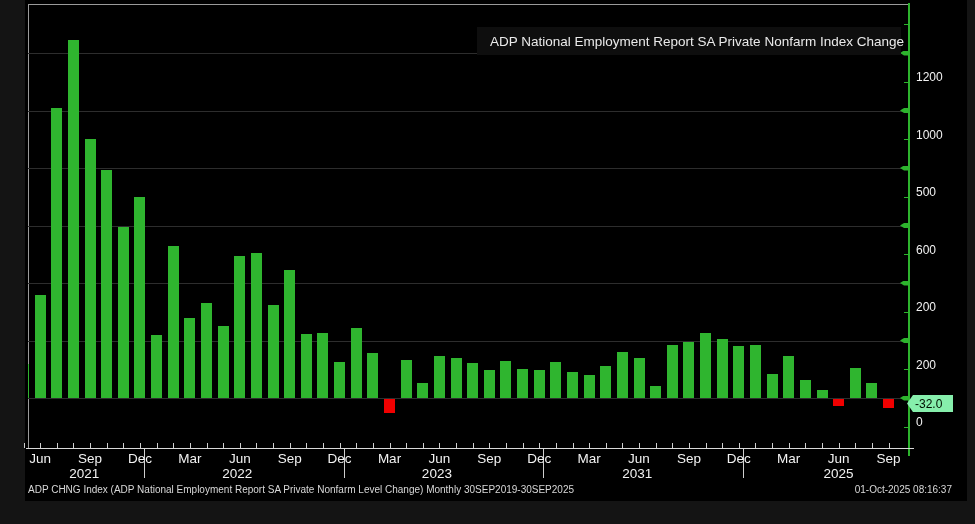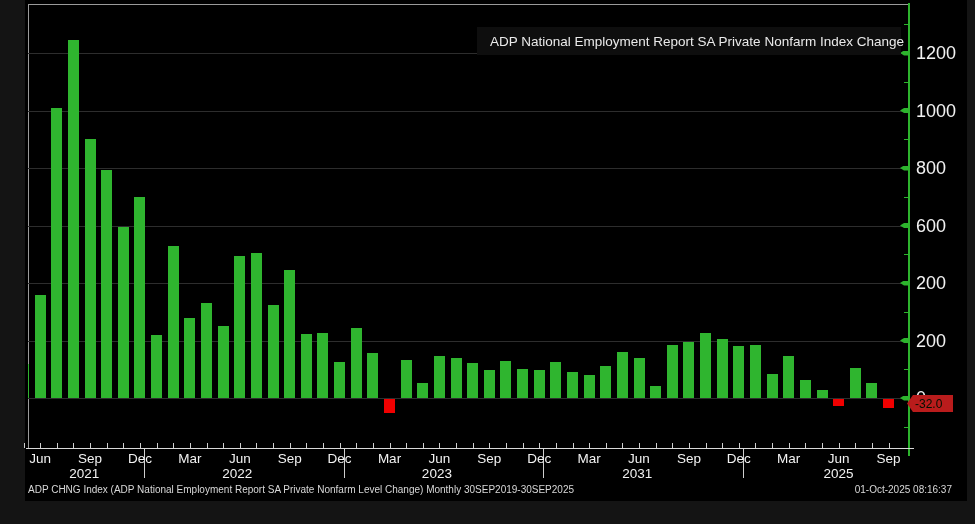--- a/index.html
+++ b/index.html
@@ -12,21 +12,21 @@
   .frame{position:absolute;background:#9a9a9a;z-index:1;}
   #frame-top{left:28px;top:4px;width:882px;height:1px;}
   #frame-left{left:28px;top:4px;width:1px;height:444px;}
   .gridline{position:absolute;left:28px;width:881px;height:1px;background:#2d2d2d;z-index:1;}
   #plot-clip{position:absolute;left:28px;top:0;width:881px;height:448px;overflow:hidden;z-index:2;}
   .bar{position:absolute;}
   #y-axis-line{position:absolute;left:908px;top:3px;width:2px;height:453px;background:#2db32d;z-index:3;}
   .ytick-major{position:absolute;left:900px;width:10px;height:5px;background:#2db32d;z-index:3;
                clip-path:polygon(0 50%,40% 0,100% 0,100% 100%,40% 100%);}
   .ytick-minor{position:absolute;left:904px;width:5px;height:1px;background:#2db32d;z-index:3;}
-  .ylabel{position:absolute;left:916px;color:#f2f2f2;font-size:18px;line-height:14px;z-index:2;}
+  .ylabel{position:absolute;left:916px;color:#f2f2f2;font-size:12px;line-height:14px;z-index:2;margin-top:24px;}
   #x-axis-line{position:absolute;left:26px;top:448px;width:888px;height:1px;background:#d9d9d9;z-index:3;}
   .xtick{position:absolute;top:443px;width:1px;height:5px;background:#cfcfcf;z-index:3;}
   .xdivider{position:absolute;top:449px;width:1px;height:29px;background:#cfcfcf;z-index:3;}
   .xlabel{position:absolute;top:452px;color:#f2f2f2;font-size:13.5px;line-height:14px;transform:translateX(-50%);z-index:3;}
   .yearlabel{position:absolute;top:467px;color:#f2f2f2;font-size:13.5px;line-height:14px;transform:translateX(-50%);z-index:3;}
   #legend{position:absolute;left:477px;top:27px;width:424px;height:28px;background:#0e0e0e;z-index:4;
           display:flex;align-items:center;}
   #legend-swatch{width:13px;height:13px;margin-left:6px;margin-right:7px;background:#35bb35;}
   #legend-label{color:#eaeaea;font-size:13.5px;white-space:nowrap;}
   #last-value-tag{position:absolute;left:907px;top:395px;width:46px;height:17px;background:#3fc13f;z-index:5;
@@ -132,21 +132,21 @@
       <div class="ytick-minor" style="top: 196.8px;"></div>
       <div class="ytick-minor" style="top: 139.3px;"></div>
       <div class="ytick-minor" style="top: 81.9px;"></div>
       <div class="ytick-minor" style="top: 24.4px;"></div>
     </div>
   <div id="y-labels">
       <div class="ylabel" style="top: 391px;">0</div>
       <div class="ylabel" style="top: 333.5px;">200</div>
       <div class="ylabel" style="top: 276px;">200</div>
       <div class="ylabel" style="top: 218.6px;">600</div>
-      <div class="ylabel" style="top: 161.1px;">800</div>
+      <div class="ylabel" style="top: 161.1px;">500</div>
       <div class="ylabel" style="top: 103.6px;">1000</div>
       <div class="ylabel" style="top: 46.1px;">1200</div>
     </div>
 
   <div id="x-axis-line"></div>
   <div id="x-ticks">
       <div class="xtick" style="left: 23.5px;"></div>
       <div class="xtick" style="left: 40.1px;"></div>
       <div class="xtick" style="left: 56.8px;"></div>
       <div class="xtick" style="left: 73.4px;"></div>
@@ -228,21 +228,21 @@
       <div class="yearlabel" style="left: 436.9px;">2023</div>
       <div class="yearlabel" style="left: 637.3px;">2031</div>
       <div class="yearlabel" style="left: 838.6px;">2025</div>
     </div>
 
   <div id="legend">
     <div id="legend-swatch" style="background: rgb(53, 187, 53);"></div>
     <div id="legend-label">ADP National Employment Report SA Private Nonfarm Index Change</div>
   </div>
 
-  <div id="last-value-tag" style="background: #b91c1c;">
+  <div id="last-value-tag" style="background: #86efac;">
     <span>-32.0</span>
   </div>
 
   <div id="footer">
     <span id="footer-left">ADP CHNG Index (ADP National Employment Report SA Private Nonfarm Level Change)  Monthly 30SEP2019-30SEP2025</span>
     <span id="footer-right">01-Oct-2025 08:16:37</span>
   </div>
 
 </div>
 

